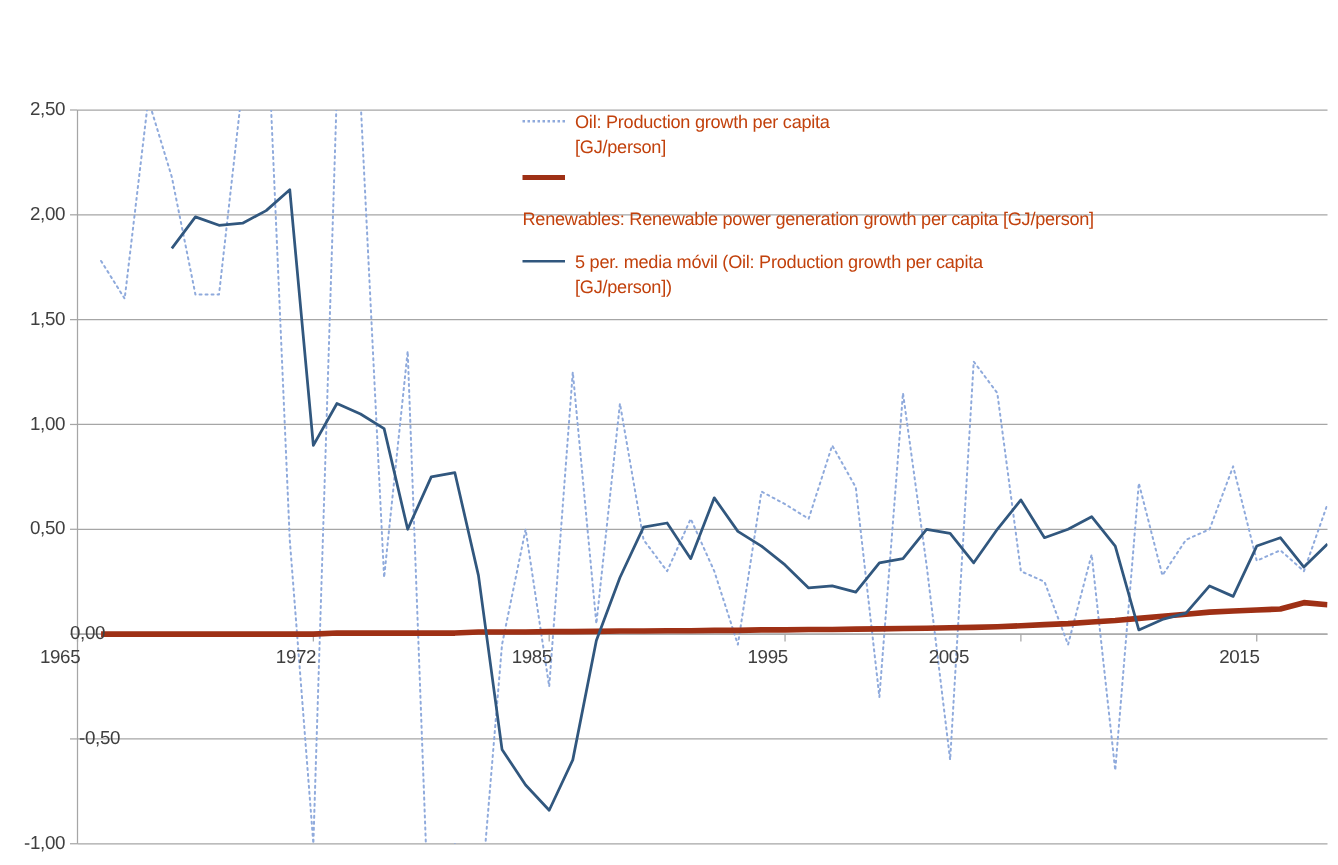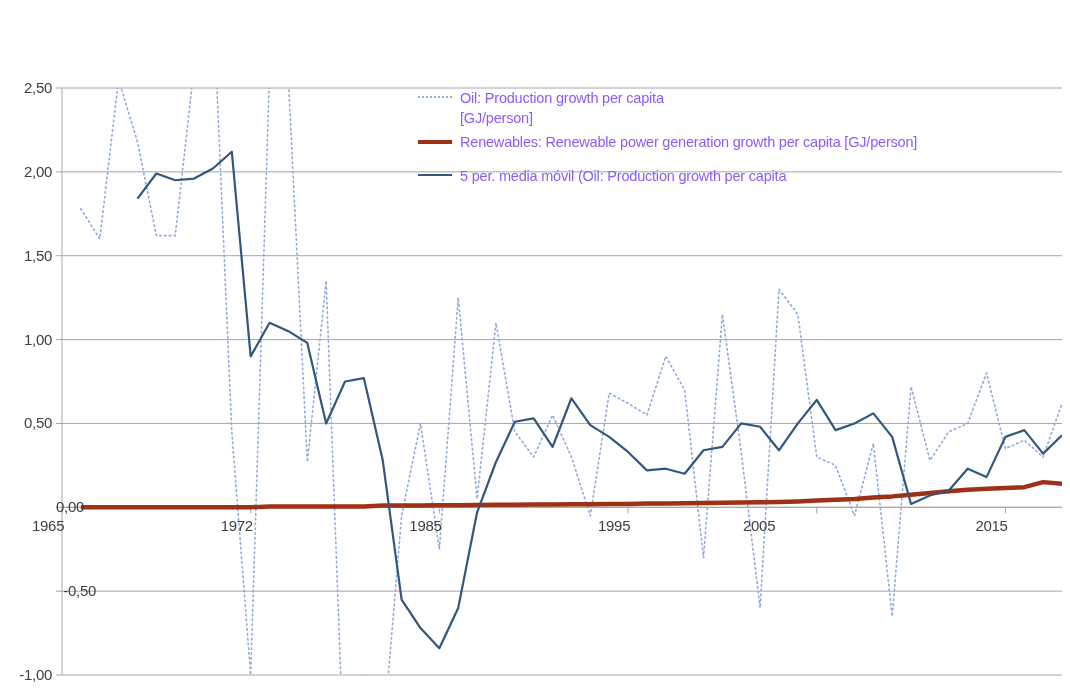--- a/index.html
+++ b/index.html
@@ -21,21 +21,21 @@
   }
   .xtick-label{
     position:absolute;font-size:15px;color:#3f3f3f;text-align:left;
     width:60px;letter-spacing:-0.3px;
   }
 
   #legend{position:absolute;left:418px;top:88px;width:620px;}
   .legend-row{display:flex;align-items:flex-start;margin-bottom:4px;}
   .legend-key{flex:0 0 34px;height:17px;position:relative;margin-right:8px;}
   .legend-key i{position:absolute;left:0;top:8px;width:34px;height:0;display:block;}
-  .legend-text{font-size:14.5px;line-height:20px;color:#8b5cf6;letter-spacing:-0.2px;}
+  .legend-text{font-size:14.5px;line-height:20px;color:#c2410c;letter-spacing:-0.2px;}
   .legend-text .l2{display:block;}
 </style>
 </head>
 <body>
 
 <div id="root">
 
 
   <div id="plot-wrap">
     <svg id="plot" width="1070" height="692">
@@ -96,27 +96,27 @@
       </div>
   </div>
 
   <div id="legend">
       <div class="legend-row">
         <span class="legend-key">
           <i style="border-top: 2px dotted rgb(143, 170, 220);"></i>
         </span>
         <span class="legend-text"><span>Oil: Production growth per capita</span><span class="l2">[GJ/person]</span></span>
       </div>
-      <div class="legend-row" style="margin-top: 2px; margin-bottom: 14px;">
+      <div class="legend-row" style="margin-top: 2px; margin-bottom: 14px; flex-direction: column;">
         <span class="legend-key">
           <i style="border-top: 4px solid rgb(158, 48, 21);"></i>
         </span>
         <span class="legend-text"><span>Renewables: Renewable power generation growth per capita [GJ/person]</span></span>
       </div>
       <div class="legend-row">
         <span class="legend-key">
           <i style="border-top: 2.5px solid rgb(49, 87, 126);"></i>
         </span>
-        <span class="legend-text"><span>5 per. media móvil (Oil: Production growth per capita</span></span>
+        <span class="legend-text"><span>5 per. media móvil (Oil: Production growth per capita</span><span class="l2">[GJ/person])</span></span>
       </div>
     </div>
 
 </div>
 
 </body></html>

